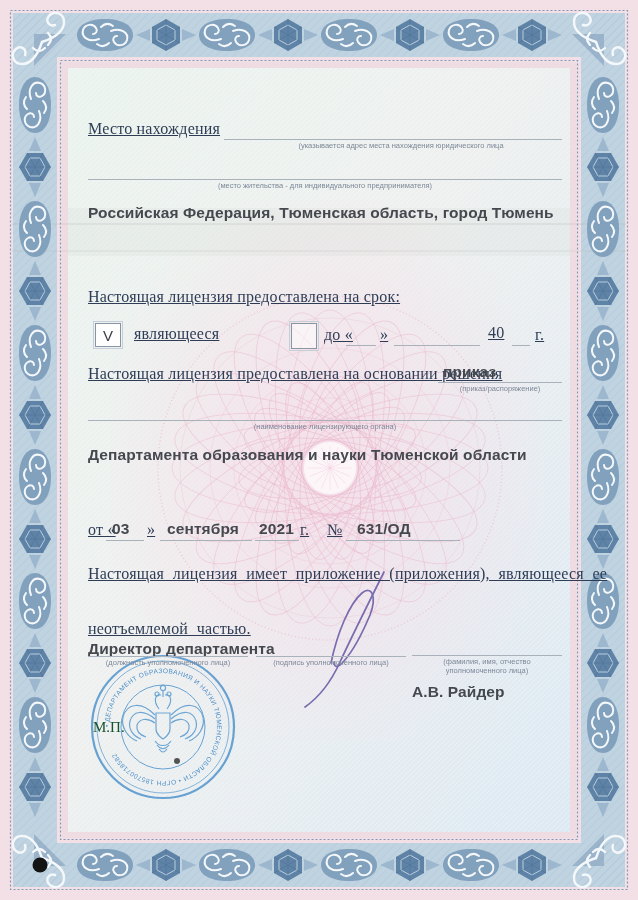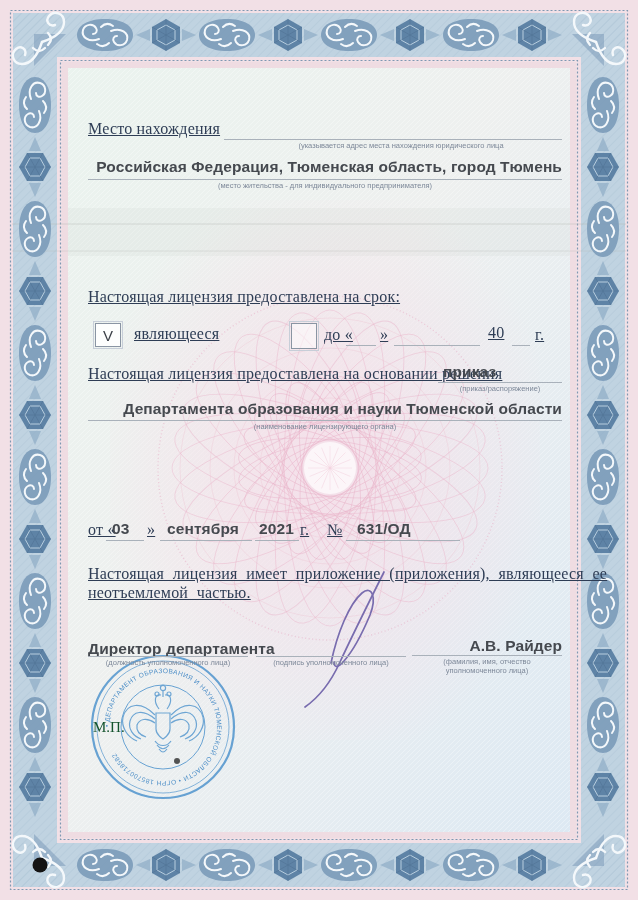--- a/index.html
+++ b/index.html
@@ -9,21 +9,21 @@
   .t{position:absolute;white-space:nowrap;}
   .serif{font:16px "Liberation Serif",serif;color:#2e3d55;letter-spacing:.2px;text-decoration:underline;}
   .serif-sm{font:15px "Liberation Serif",serif;color:#14532d;}
   .bold{font:bold 15.5px "Liberation Sans",sans-serif;color:#45494f;letter-spacing:.1px;}
   .cap{position:absolute;font:7.5px "Liberation Sans",sans-serif;color:#7d8899;
        text-align:center;white-space:nowrap;}
   .rule{position:absolute;border-bottom:1px solid #a9b1ba;height:0;}
   .cb{position:absolute;border:1px solid #8a95a3;outline:1px solid #c7ced8;outline-offset:1px;
       background:rgba(255,255,255,.88);display:flex;align-items:center;justify-content:center;
       font:15px "Liberation Sans",sans-serif;color:#3a3f46;}
-  .center{text-align:right;}
+  .center{text-align:left;margin-top:46px;}
 </style>
 </head>
 <body>
 
 <div class="page">
 
 <svg id="bgsvg" class="bg" width="638" height="900" viewBox="0 0 638 900">
   <defs>
     <linearGradient id="fieldGrad" x1="0" y1="0" x2="1" y2="1">
       <stop offset="0" stop-color="#eaf3ee"></stop>
@@ -259,21 +259,21 @@
 <div class="rule" style="left:160px;top:540px;width:92px"></div>
 <div class="t bold" style="left:167px;top:520px">сентября</div>
 <div class="rule" style="left:255px;top:540px;width:44px"></div>
 <div class="t bold" style="left:259px;top:520px">2021</div>
 <div class="t serif" style="left:300px;top:521px">г.</div>
 <div class="t serif" style="left:327px;top:521px">№</div>
 <div class="rule" style="left:346px;top:540px;width:114px"></div>
 <div class="t bold" style="left:357px;top:520px">631/ОД</div>
 
 <div class="t serif" style="left:88px;top:565px;word-spacing:4.5px">Настоящая лицензия имеет приложение (приложения), являющееся ее</div>
-<div class="t serif" style="left:88px;top:584px;word-spacing:4.5px">неотъемлемой частью.</div>
+<div class="t serif" style="left:88px;top:620px;word-spacing:4.5px">неотъемлемой частью.</div>
 
 <div class="t bold" style="left:88px;top:640px">Директор департамента</div>
 <div class="rule" style="left:88px;top:656px;width:160px"></div>
 <div class="cap" style="left:88px;top:658px;width:160px">(должность уполномоченного лица)</div>
 
 <div class="rule" style="left:256px;top:656px;width:150px"></div>
 <div class="cap" style="left:256px;top:658px;width:150px">(подпись уполномоченного лица)</div>
 
 <div class="t bold center" style="left:412px;top:637px;width:150px">А.В. Райдер</div>
 <div class="rule" style="left:412px;top:655px;width:150px"></div>

